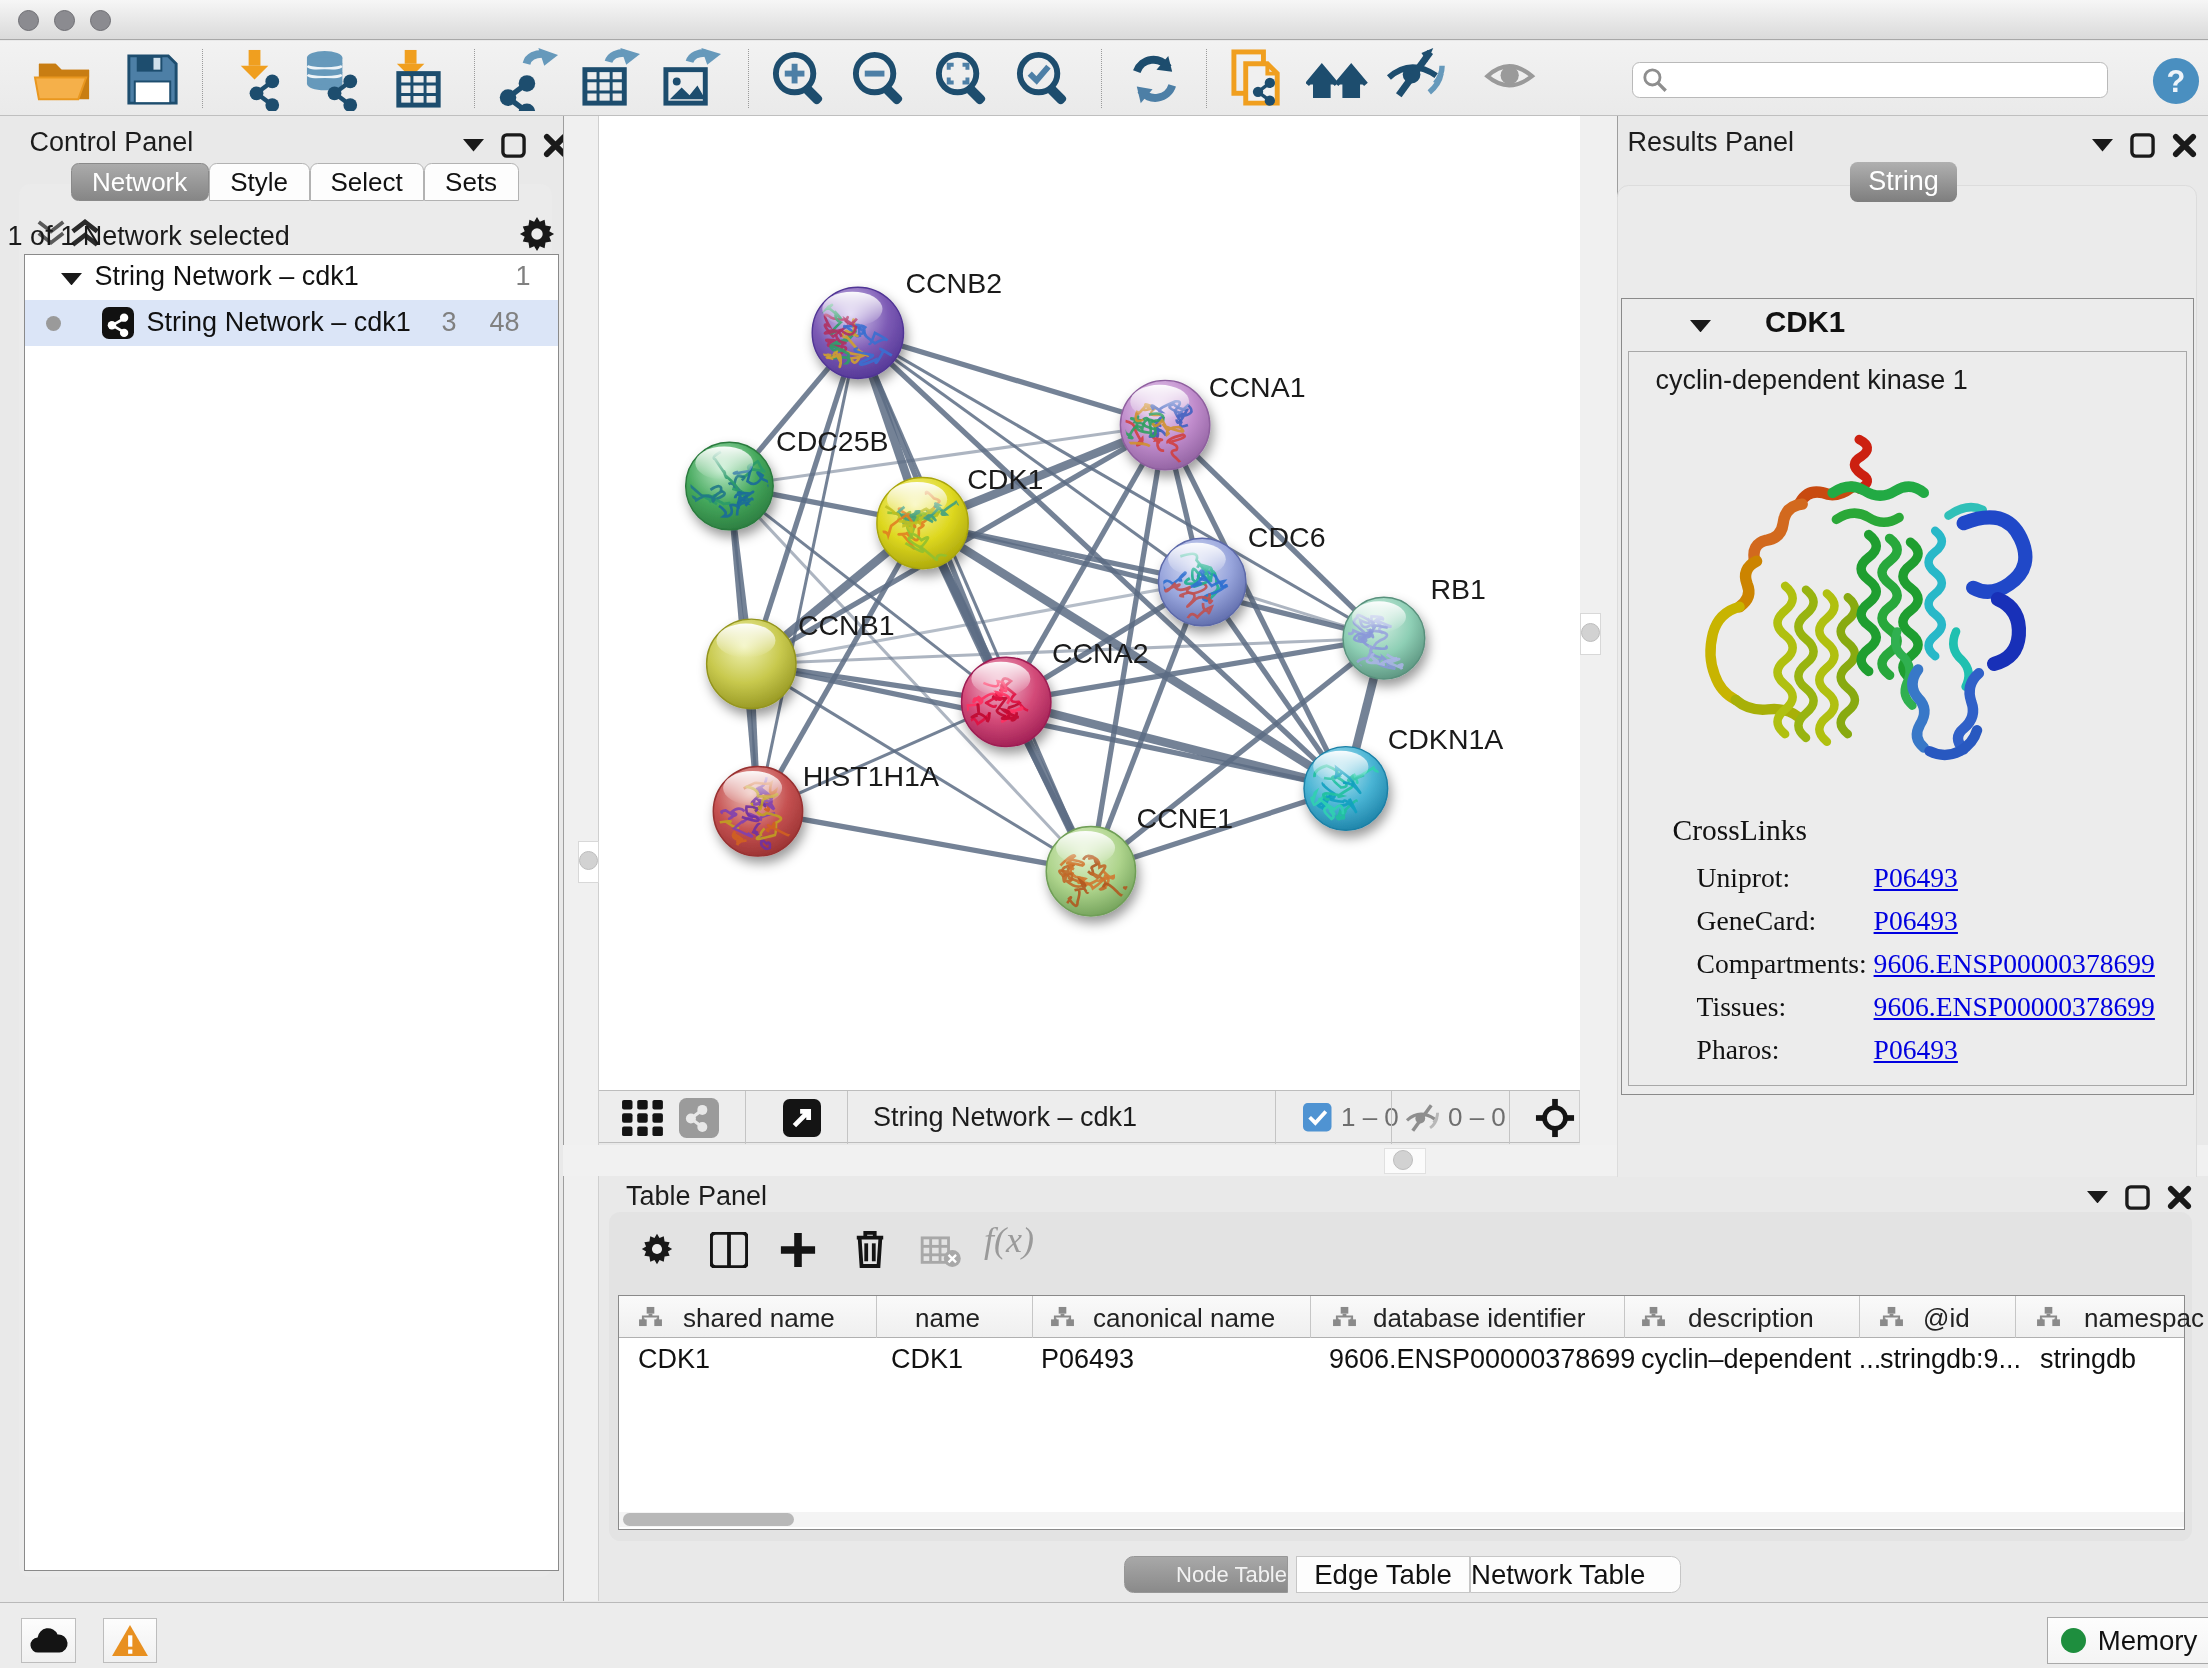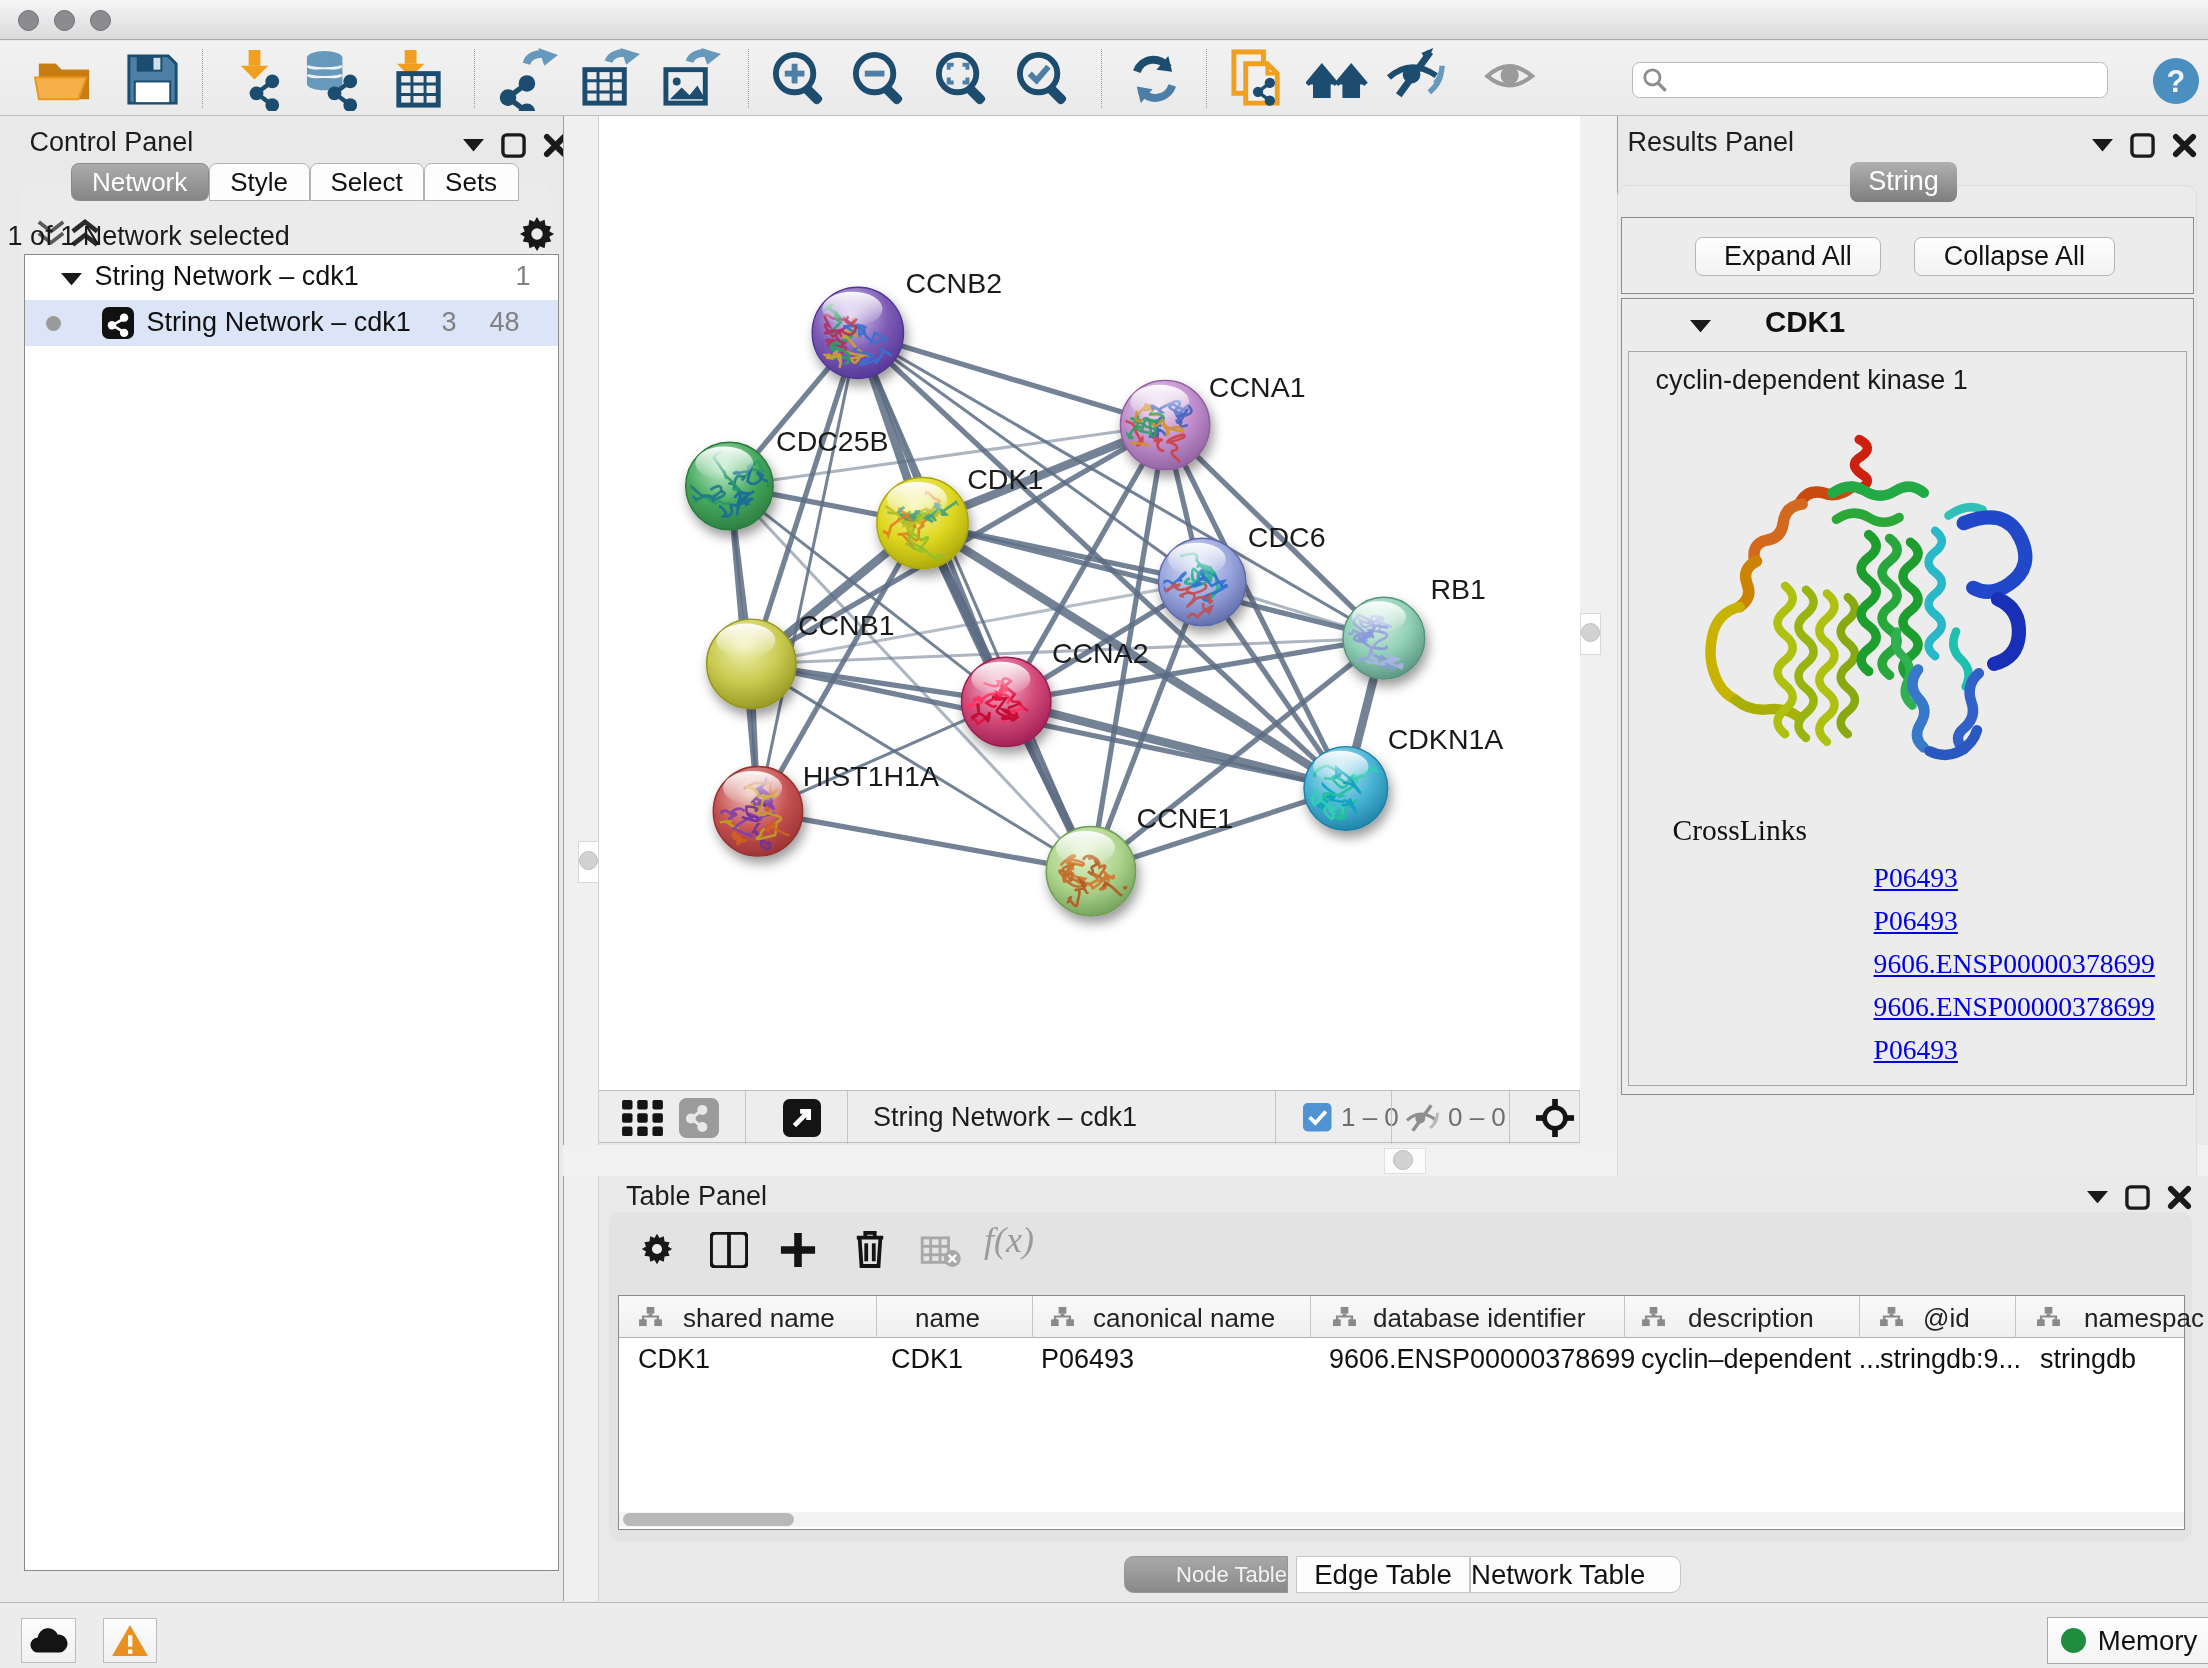--- a/index.html
+++ b/index.html
@@ -684,24 +684,20 @@
       </svg>
       <svg width="25" height="25" viewBox="0 0 26 26">
         <rect x="2" y="2" width="22" height="22" rx="4" fill="none" stroke="#1a1a1a" stroke-width="3.5"></rect>
       </svg>
       <svg width="25" height="25" viewBox="0 0 26 26">
         <path d="M4 4 L22 22 M22 4 L4 22" stroke="#1a1a1a" stroke-width="6" stroke-linecap="round"></path>
       </svg>
     </div>
  <div class="abs" style="left:-1px;top:69px;width:580px;height:1013px;background:#ebebeb;border-radius:11.4px;border:1px solid #dcdcdc"></div>
  <div class="abs" style="left:232px;top:46px;width:107px;height:40px;background:linear-gradient(#b0b0b0,#7e7e7e);border-radius:7.6px;color:#fff;font-size:27px;text-align:center;line-height:38px">String</div>
- <div class="abs" style="left:2.9px;top:101px;width:573px;height:77px;border:1.9px solid #8a8a8a;background:#ececec">
-   <div class="abs" style="left:73px;top:19px;width:186px;height:39px;background:linear-gradient(#fefefe,#f2f2f2);border:1px solid #b4b4b4;border-radius:7.6px;font-size:27px;text-align:center;line-height:37px;color:#111">Expand All</div>
-   <div class="abs" style="left:292px;top:19px;width:201px;height:39px;background:linear-gradient(#fefefe,#f2f2f2);border:1px solid #b4b4b4;border-radius:7.6px;font-size:27px;text-align:center;line-height:37px;color:#111">Collapse All</div>
- </div>
  <div class="abs" style="left:2.9px;top:182px;width:573px;height:797px;border:1.9px solid #8a8a8a;background:#ececec">
    <div class="abs" style="left:68px;top:19px"><svg width="21" height="12.4" viewBox="0 0 22 13">
           <path d="M0 0 h22 l-11 13z" fill="#1a1a1a"></path>
         </svg></div>
    <div class="abs" style="left:143px;top:5.7px;font-size:29.5px;font-weight:bold;color:#111">CDK1</div>
    <div class="abs" style="left:5.7px;top:52px;width:559px;height:735px;border:1px solid #a8a8a8;background:#ececec">
      <div class="abs" style="left:27px;top:13.3px;font-size:27px;color:#1a1a1a">cyclin-dependent kinase 1</div>
      <svg width="361" height="342" viewBox="0 0 380 360" style="position:absolute;left:44px;top:80px">
           <path d="M196 8 q16 8 2 18 q-14 8 0 18 q14 8 -2 16" fill="none" stroke="#cc2010" stroke-width="10" stroke-linecap="round" stroke-opacity="1.0"></path>
           <path d="M188 58 q-16 12 -30 6 q-16 -4 -24 10" fill="none" stroke="#c84a10" stroke-width="12" stroke-linecap="round" stroke-opacity="1.0"></path>
@@ -722,20 +718,27 @@
           <path d="M276 104 q14 11.0 0 22 q-14 11.0 0 22 q14 11.0 0 22 q-14 11.0 0 22 q14 11.0 0 22 q-14 11.0 0 22" fill="none" stroke="#28b8c8" stroke-width="9" stroke-linecap="round" stroke-opacity="1.0"></path>
           <path d="M290 88 q20 -14 36 -6" fill="none" stroke="#30c0b8" stroke-width="9" stroke-linecap="round" stroke-opacity="1.0"></path>
           <path d="M298 210 q-8 18 6 30 q12 12 4 28" fill="none" stroke="#20c0b0" stroke-width="9" stroke-linecap="round" stroke-opacity="1.0"></path>
           <path d="M306 96 q44 -18 60 16 q14 30 -12 48 q-20 14 -38 4" fill="none" stroke="#2048c8" stroke-width="15" stroke-linecap="round" stroke-opacity="1.0"></path>
           <path d="M342 176 q24 10 22 38 q-2 24 -26 30" fill="none" stroke="#1830b8" stroke-width="15" stroke-linecap="round" stroke-opacity="1.0"></path>
           <path d="M322 254 q-14 12 -8 30 q6 16 -8 28 q-12 10 0 22" fill="none" stroke="#3060c8" stroke-width="11" stroke-linecap="round" stroke-opacity="1.0"></path>
           <path d="M258 250 q-12 16 0 30 q12 12 2 28 q-8 14 4 24" fill="none" stroke="#3878c8" stroke-width="11" stroke-linecap="round" stroke-opacity="1.0"></path>
           <path d="M270 336 q16 8 32 0 q14 -8 18 -22" fill="none" stroke="#2858c0" stroke-width="11" stroke-linecap="round" stroke-opacity="1.0"></path>
         </svg>
      <div class="abs" style="left:44px;top:462px;font-family:'Liberation Serif',serif;font-weight:normal;font-size:29.5px;color:#111">CrossLinks</div>
+     <div class="abs" style="left:68px;top:504px;font-family:'Liberation Serif',serif;font-size:27.6px;color:#111;line-height:43px">
+       <div>Uniprot:</div>
+          <div>GeneCard:</div>
+          <div>Compartments:</div>
+          <div>Tissues:</div>
+          <div>Pharos:</div>
+     </div>
      <div class="abs" style="left:245px;top:504px;font-family:'Liberation Serif',serif;font-size:27.6px;line-height:43px">
        <div><a class="lnk">P06493</a></div>
           <div><a class="lnk">P06493</a></div>
           <div><a class="lnk">9606.ENSP00000378699</a></div>
           <div><a class="lnk">9606.ENSP00000378699</a></div>
           <div><a class="lnk">P06493</a></div>
      </div>
    </div>
  </div>
 </div>

